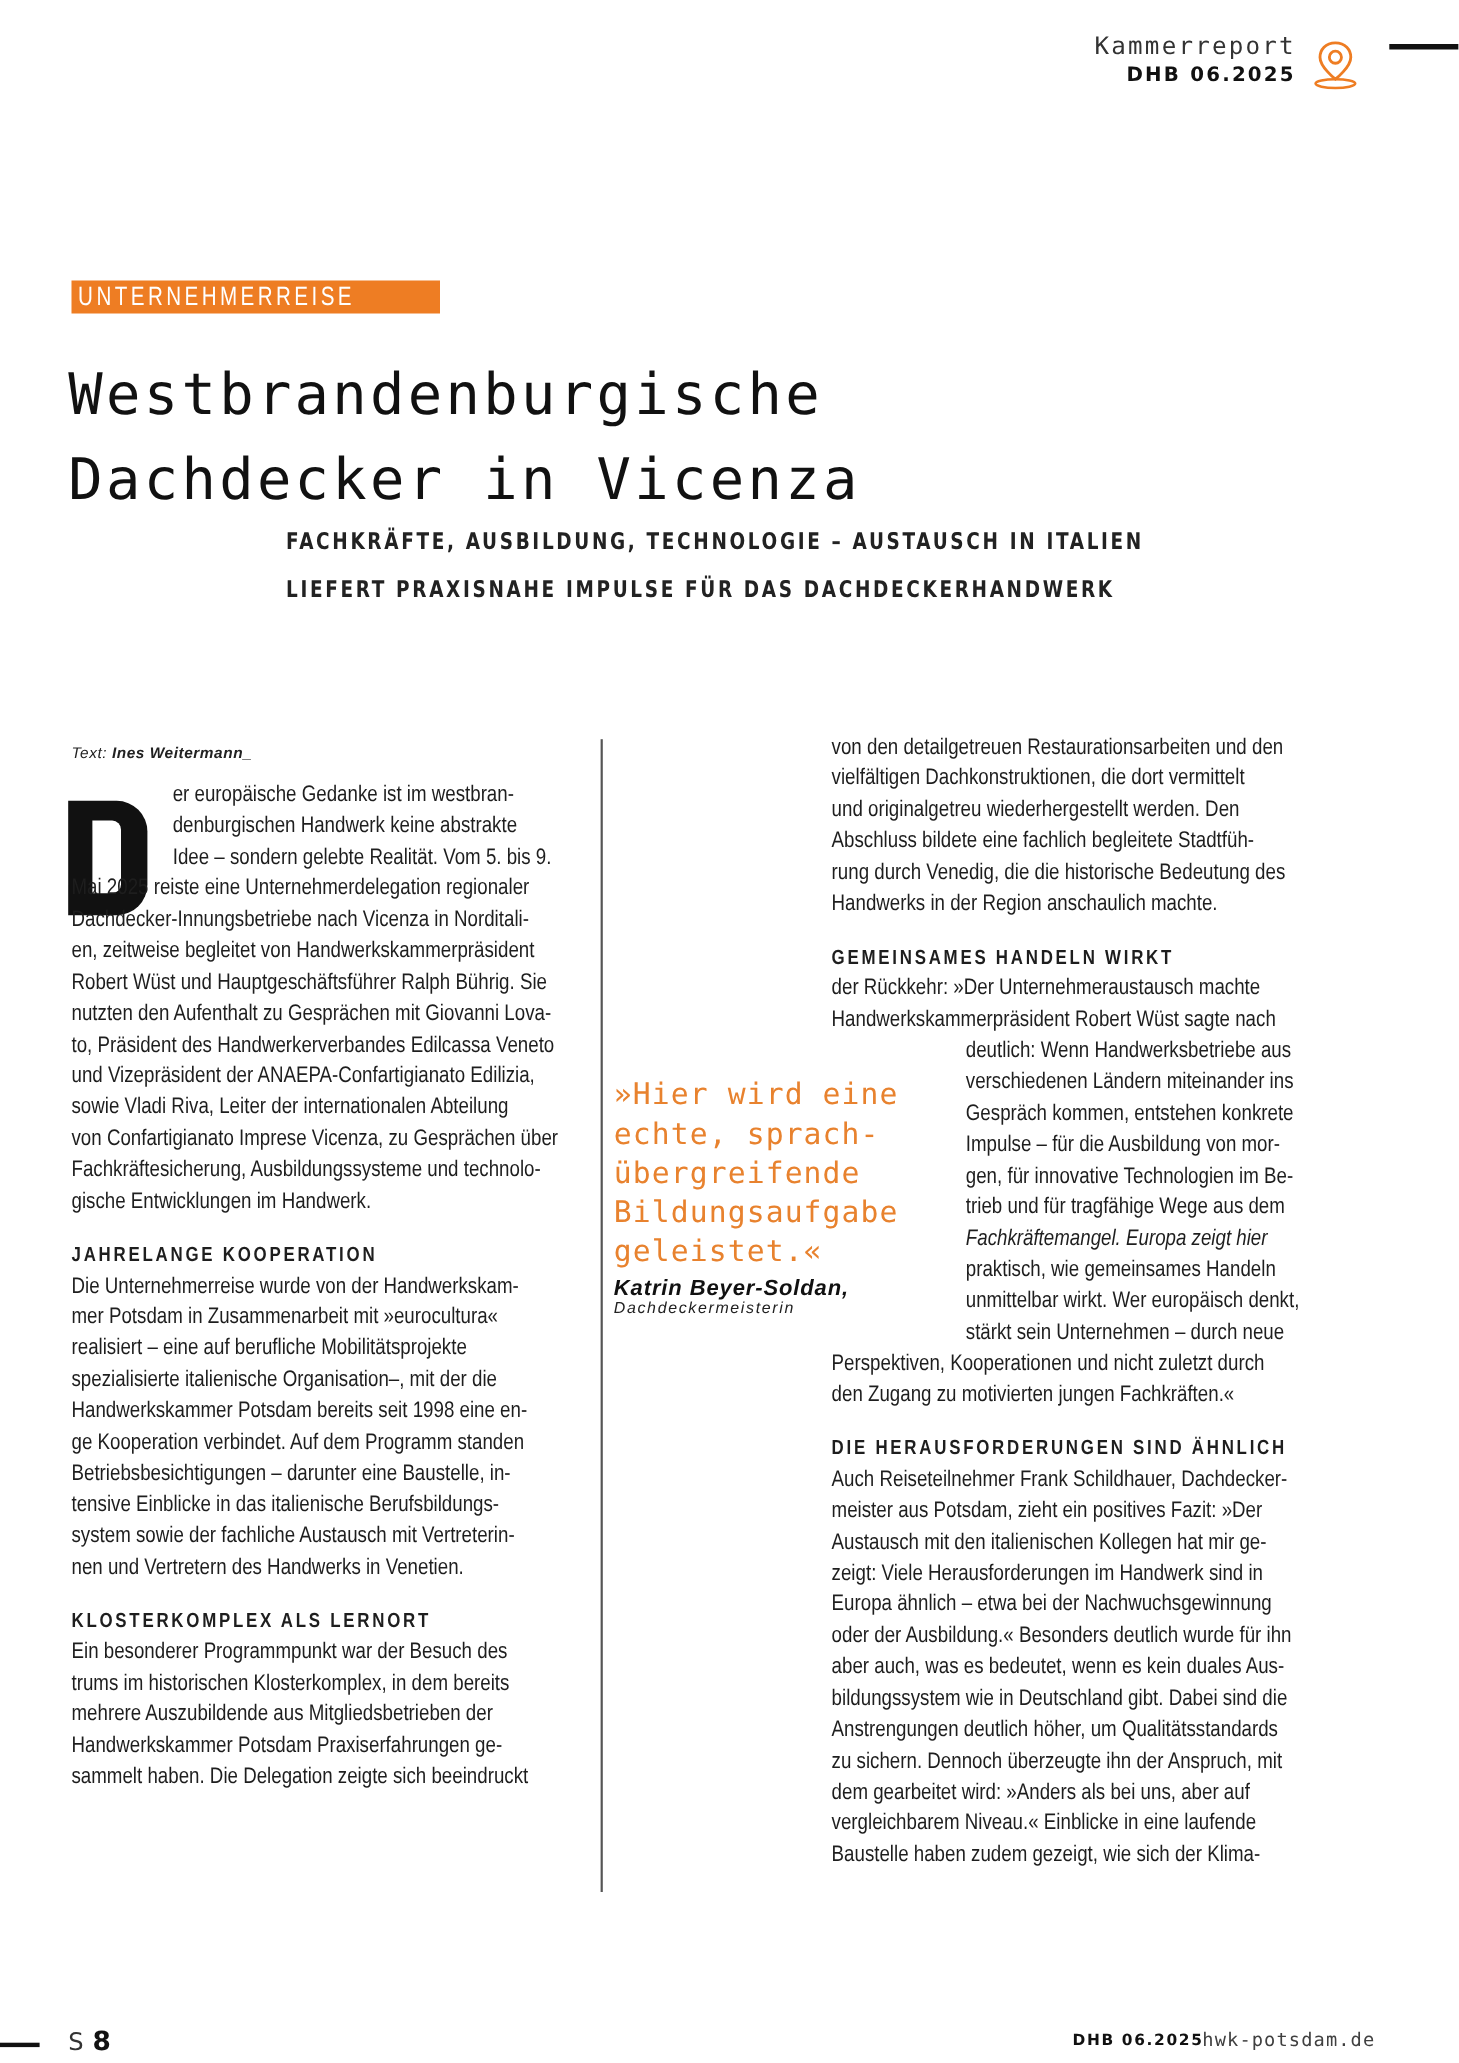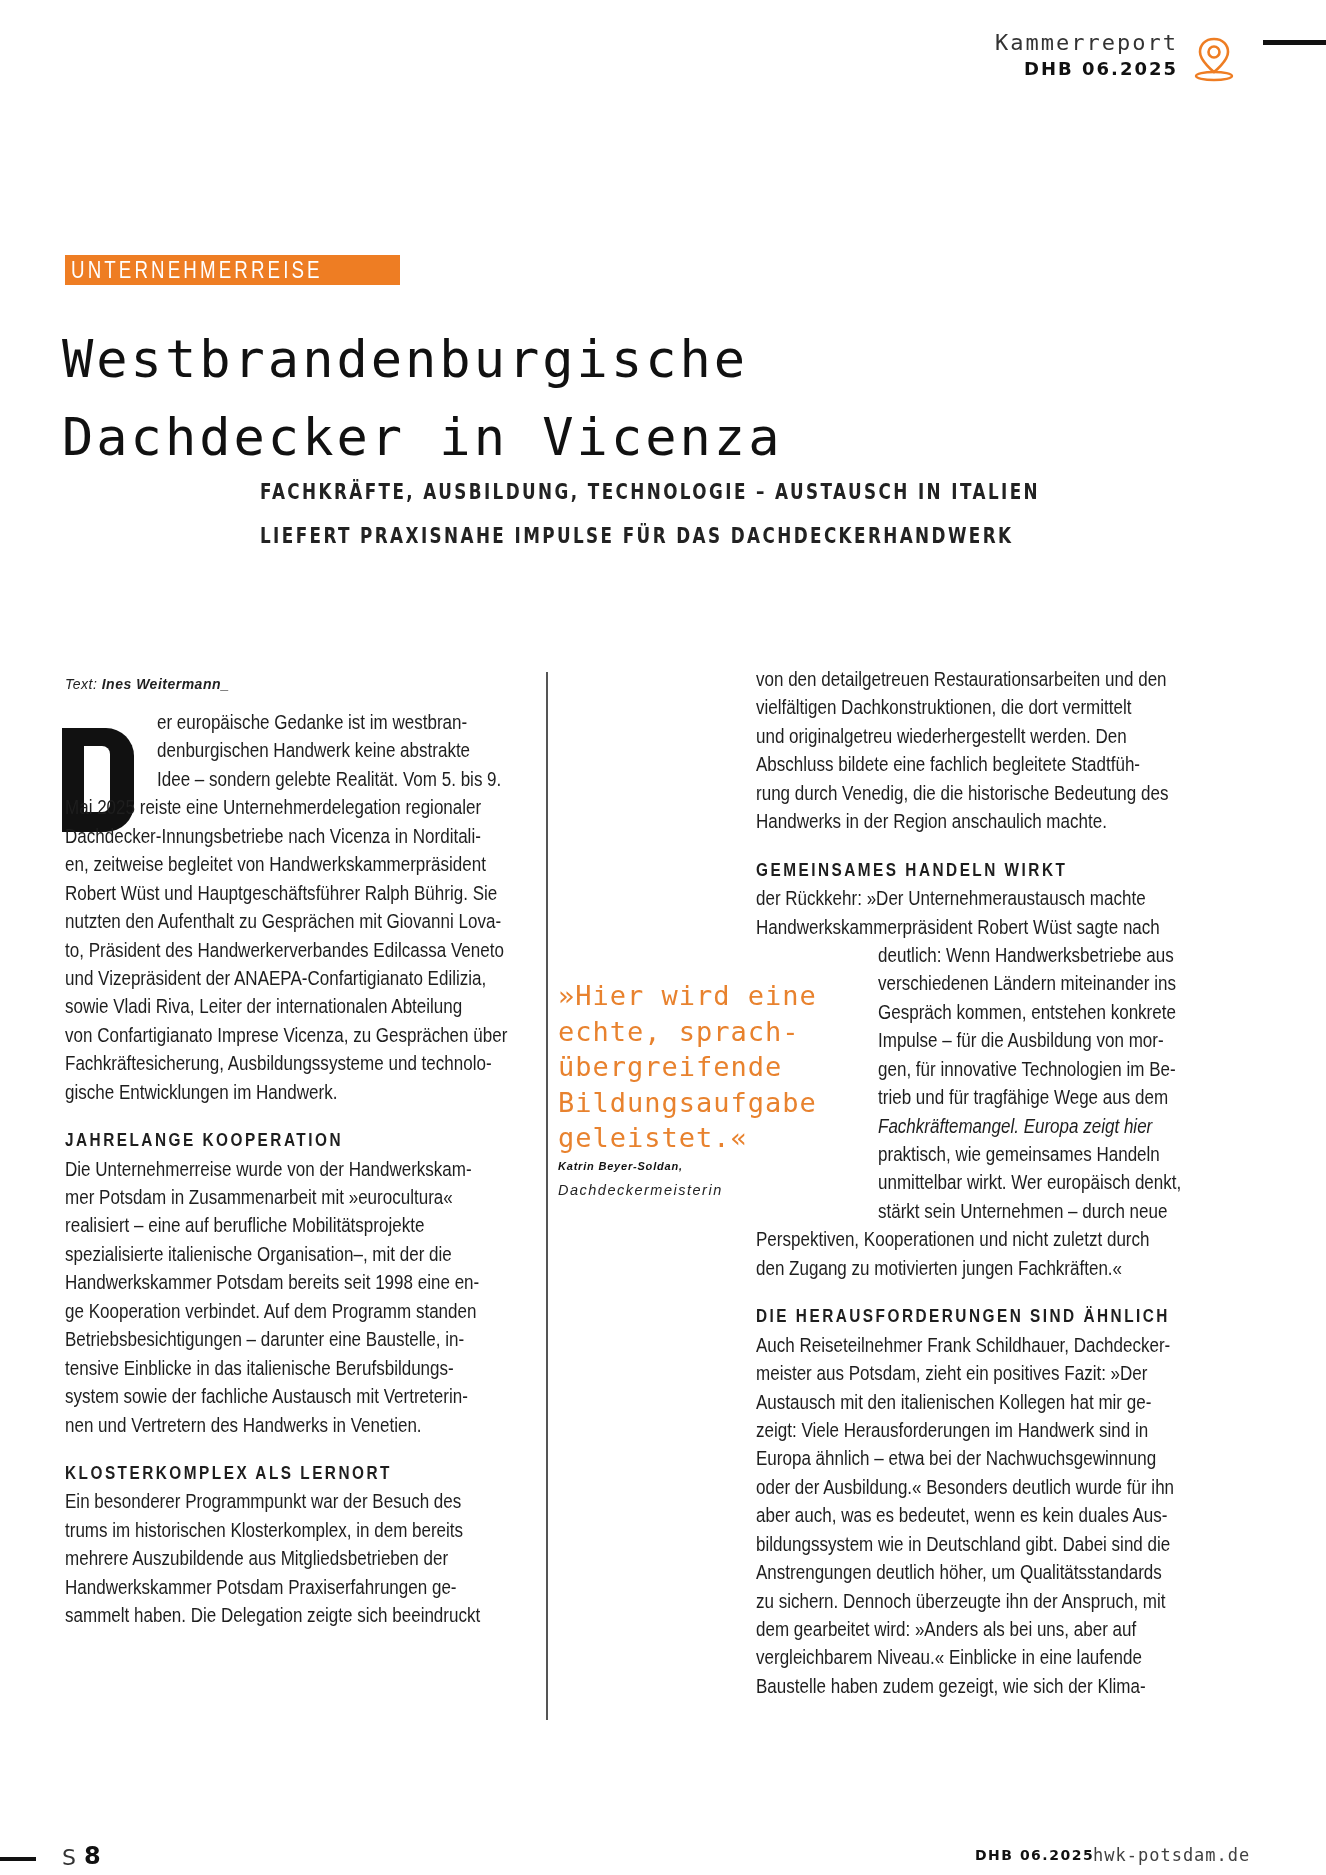--- a/index.html
+++ b/index.html
@@ -39,21 +39,21 @@
   .h-sub { font-weight:bold; letter-spacing:3px; font-size:18.5px; }
 
   .dropcap { left:62px; top:728px; width:72px; height:104px; background:#111; border-radius:0 28px 28px 0; }
   .dropcap::after { content:""; position:absolute; left:22px; top:18px; width:26px; height:66px; background:#fff; border-radius:0 8px 8px 0; }
 
   .divider { left:546px; top:672px; width:2px; height:1048px; background:#555; }
 
   
   .pq { left:558px; top:978px; font-family:"DejaVu Sans Mono", "Liberation Mono", monospace; font-size:27px; line-height:35.5px; color:#e8822e; letter-spacing:1px; }
   .pq div { white-space:nowrap; }
-  .pq-name { left:558px; top:1160px; font-size:11px; font-weight:bold; font-style:italic; color:#111; white-space:nowrap; letter-spacing:0.8px; }
+  .pq-name { left:558px; top:1160px; font-size:20px; font-weight:bold; font-style:italic; color:#111; white-space:nowrap; letter-spacing:0.8px; }
   .pq-role { left:558px; top:1182px; font-size:14.5px; font-style:italic; color:#222; white-space:nowrap; letter-spacing:1.5px; }
 
   
   .ftr-rule { left:0px; top:1857px; width:36px; height:4px; background:#111; }
   .ftr-s { left:62px; top:1845px; font-size:22px; color:#333; font-family:"DejaVu Sans", sans-serif; }
   .ftr-num { left:84px; top:1842px; font-size:24px; font-weight:bold; color:#111; font-family:"DejaVu Sans", sans-serif; }
   .ftr-issue { left:975px; top:1847px; font-size:14px; font-weight:bold; letter-spacing:1.5px; color:#111; font-family:"DejaVu Sans", sans-serif; white-space:nowrap; }
   .ftr-url { left:1093px; top:1845px; font-size:17px; letter-spacing:1px; color:#404040; font-family:"DejaVu Sans Mono", monospace; white-space:nowrap; }
 </style>
 </head>

